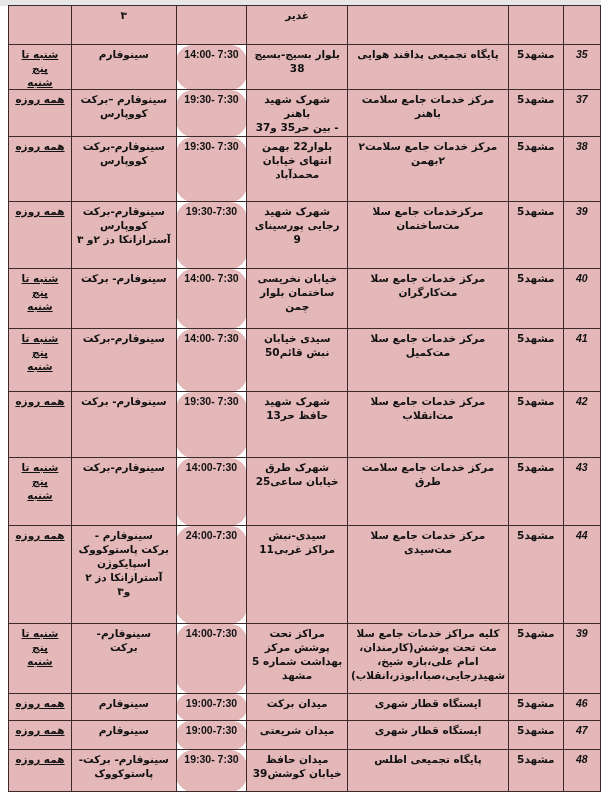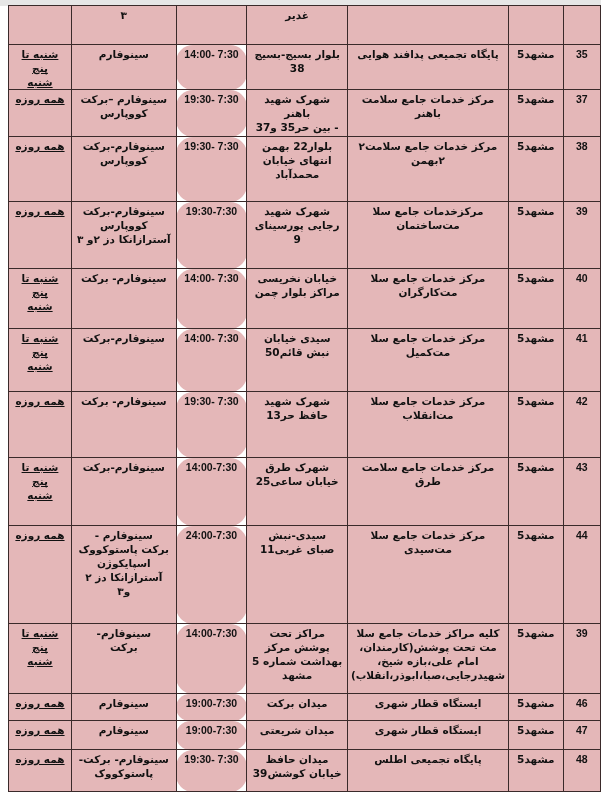--- a/index.html
+++ b/index.html
@@ -5,21 +5,21 @@
   html, body { margin:0; padding:0; background:#ffffff; }
   body { width:601px; height:803px; position:relative; overflow:hidden;
          font-family:"DejaVu Sans", sans-serif; }
   .topbar { position:absolute; left:0; top:0; width:601px; height:6px; background:#e6e6e6; }
   table.sched { position:absolute; left:8px; top:5px; border-collapse:collapse;
                 table-layout:fixed; direction:rtl; }
   table.sched td { background:#e4b7b8; border:1px solid #3a2a2a; vertical-align:top;
                    text-align:center; padding:2px 3px 0 3px; color:#111;
                    font-size:10.5px; line-height:14px; font-weight:bold; overflow:hidden; }
   td.num { font-weight:normal; font-size:12px; color:#333; text-align:center;
-           font-family:"Liberation Sans", sans-serif; padding-top:8px; }
+           font-family:"Liberation Sans", sans-serif; padding-top:8px;font-style:italic; }
   td.city { font-size:12.5px; padding-top:8px; }
   td.time { font-family:"Liberation Sans", sans-serif; font-size:12.5px; direction:ltr; padding-top:8px;border-radius:17px; }
   td.days { font-size:10px;text-decoration:underline; }
   .line { display:block; }
 </style>
 </head>
 <body>
 
 <div class="topbar"></div>
 
@@ -126,21 +126,21 @@
       </tr>
       <tr style="height: 60px;">
         <td class="num">40</td>
         <td class="city">مشهد5</td>
         <td>
           <span class="line">مرکز خدمات جامع  سلا</span>
           <span class="line">مت‌کارگران</span>
         </td>
         <td>
           <span class="line">خیابان نخریسی</span>
-          <span class="line">مراکز بلوار چمن</span>
+          <span class="line">ساختمان بلوار چمن</span>
         </td>
         <td class="time">14:00- 7:30</td>
         <td>
           <span class="line">سینوفارم- برکت</span>
         </td>
         <td class="days">
           <span class="line">شنبه تا پنج</span>
           <span class="line">شنبه</span>
         </td>
       </tr>
@@ -205,21 +205,21 @@
       </tr>
       <tr style="height: 98px;">
         <td class="num">44</td>
         <td class="city">مشهد5</td>
         <td>
           <span class="line">مرکز خدمات  جامع سلا</span>
           <span class="line">مت‌سیدی</span>
         </td>
         <td>
           <span class="line">سیدی-نبش</span>
-          <span class="line">صبای غربی11</span>
+          <span class="line">مراکز غربی11</span>
         </td>
         <td class="time">24:00-7:30</td>
         <td>
           <span class="line">سینوفارم -</span>
           <span class="line">برکت پاستوکووک</span>
           <span class="line">اسپایکوژن</span>
           <span class="line">آسترازانکا دز ۲</span>
           <span class="line">و۳</span>
         </td>
         <td class="days">

